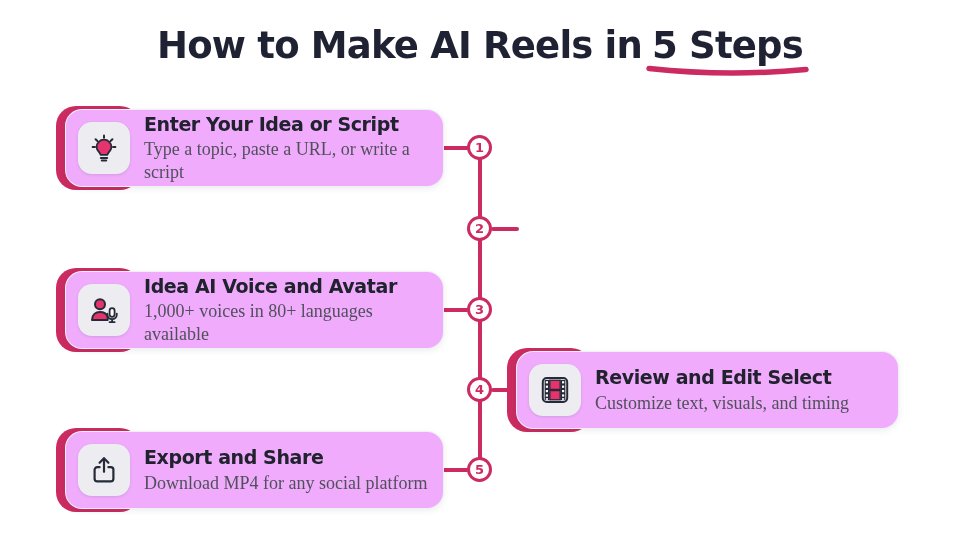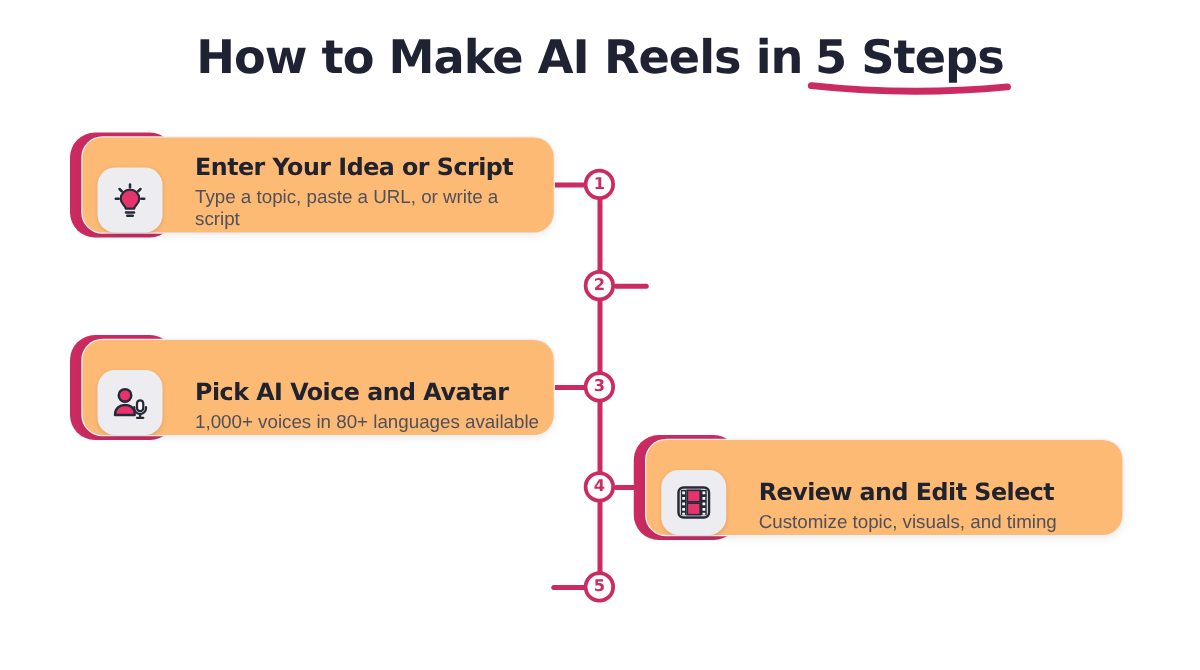--- a/index.html
+++ b/index.html
@@ -36,33 +36,33 @@
   .s2{left:517px;top:191px;width:381px;height:76px}
   .s3{left:66px;top:272px;width:377px;height:76px}
   .s4{left:517px;top:352px;width:381px;height:76px}
   .s5{left:66px;top:432px;width:377px;height:76px}
   .accent{
     position:absolute;left:-10px;top:-4px;bottom:-4px;width:84px;
     background:#cb2b61;border-radius:20px;
   }
   .panel{
     position:relative;width:100%;height:100%;box-sizing:border-box;
-    background:#fdba74;border-radius:16px;
+    background:#f0abfc;border-radius:16px;
     box-shadow:0 0 0 1px #eef0f4,0 2px 7px rgba(40,45,70,0.10);
-    display:flex;align-items:flex-end;padding:0 10px 0 12px;gap:12px;
+    display:flex;align-items:center;padding:0 10px 0 12px;
   }
   .tile{
     width:52px;height:52px;border-radius:14px;background:#ededf1;flex:0 0 auto;
     display:flex;align-items:center;justify-content:center;margin-right:14px;
     box-shadow:0 1px 3px rgba(31,34,51,0.12);
   }
   .tile svg{display:block}
   .txt{display:flex;flex-direction:column;justify-content:center;min-width:0}
   .ct{font-size:19px;font-weight:800;color:#20222e;letter-spacing:-0.4px;line-height:1.2;}
-  .cs{font-family:Liberation Sans, sans-serif;font-size:15px;color:#50505b;margin-top:3px;line-height:1.25;}
+  .cs{font-family:Liberation Serif, serif;font-size:18px;color:#50505b;margin-top:3px;line-height:1.25;}
 </style>
 </head>
 <body>
 
 <div class="stage">
 
   <h1 class="title"><span>How to Make AI Reels in</span><span class="hl"><span>5 Steps</span><svg class="swoosh" viewBox="0 0 150 13" preserveAspectRatio="none">
           <path d="M3 4.5 Q75 13 147 5.5"></path>
         </svg></span>
   </h1>
@@ -113,21 +113,21 @@
         <svg width="30" height="30" viewBox="0 0 30 30">
           <circle cx="11" cy="9.3" r="5" fill="#e5336d" stroke="#262a38" stroke-width="2"></circle>
           <path d="M3 25 c0 -5.4 3.7 -8.1 8 -8.1 c3.5 0 6.4 1.7 7.6 4.8 l0.1 3.3 z" fill="#e5336d" stroke="#262a38" stroke-width="2" stroke-linejoin="round"></path>
           <rect x="20.6" y="13.2" width="5" height="8.6" rx="2.5" fill="#ffffff" stroke="#262a38" stroke-width="1.8"></rect>
           <path d="M18.4 18.6 v0.9 a4.7 4.7 0 0 0 9.4 0 v-0.9" fill="none" stroke="#262a38" stroke-width="1.8" stroke-linecap="round"></path>
           <line x1="23.1" y1="24.6" x2="23.1" y2="27" stroke="#262a38" stroke-width="1.8" stroke-linecap="round"></line>
           <line x1="20.6" y1="27.2" x2="25.6" y2="27.2" stroke="#262a38" stroke-width="1.8" stroke-linecap="round"></line>
         </svg>
       </div>
       <div class="txt">
-        <div class="ct">Pick AI Voice and Avatar</div>
+        <div class="ct">Idea AI Voice and Avatar</div>
         <div class="cs">1,000+ voices in 80+ languages available</div>
       </div>
     </div>
   </div>
 
   <div class="card s4">
     <div class="accent"></div>
     <div class="panel">
       <div class="tile">
         <svg width="30" height="30" viewBox="0 0 30 30">
@@ -145,19 +145,35 @@
             <rect x="22" y="15" width="2.2" height="2.2"></rect>
               <rect x="22" y="19.4" width="2.2" height="2.2"></rect>
             <rect x="22" y="23.2" width="2.2" height="1.6"></rect>
           </g>
           <rect x="9.8" y="5.2" width="10.4" height="9.3" fill="#e5336d" stroke="#262a38" stroke-width="1.4"></rect>
           <rect x="9.8" y="15.5" width="10.4" height="9.3" fill="#e5336d" stroke="#262a38" stroke-width="1.4"></rect>
         </svg>
       </div>
       <div class="txt">
         <div class="ct">Review and Edit Select</div>
-        <div class="cs">Customize topic, visuals, and timing</div>
+        <div class="cs">Customize text, visuals, and timing</div>
       </div>
     </div>
   </div>
 
+  <div class="card s5">
+    <div class="accent"></div>
+    <div class="panel">
+      <div class="tile">
+        <svg width="30" height="30" viewBox="0 0 30 30" fill="none" stroke="#262a38" stroke-width="2.2" stroke-linecap="round" stroke-linejoin="round">
+          <path d="M10.6 12.2 H8.2 a2.6 2.6 0 0 0 -2.6 2.6 v9 a2.6 2.6 0 0 0 2.6 2.6 h13.6 a2.6 2.6 0 0 0 2.6 -2.6 v-9 a2.6 2.6 0 0 0 -2.6 -2.6 h-2.4"></path>
+          <path d="M15 16.8 V3.6"></path>
+          <path d="M10.6 7.8 L15 3.3 l4.4 4.5"></path>
+        </svg>
+      </div>
+      <div class="txt">
+        <div class="ct">Export and Share</div>
+        <div class="cs">Download MP4 for any social platform</div>
+      </div>
+    </div>
+  </div>
 
 </div>
 
 </body></html>

